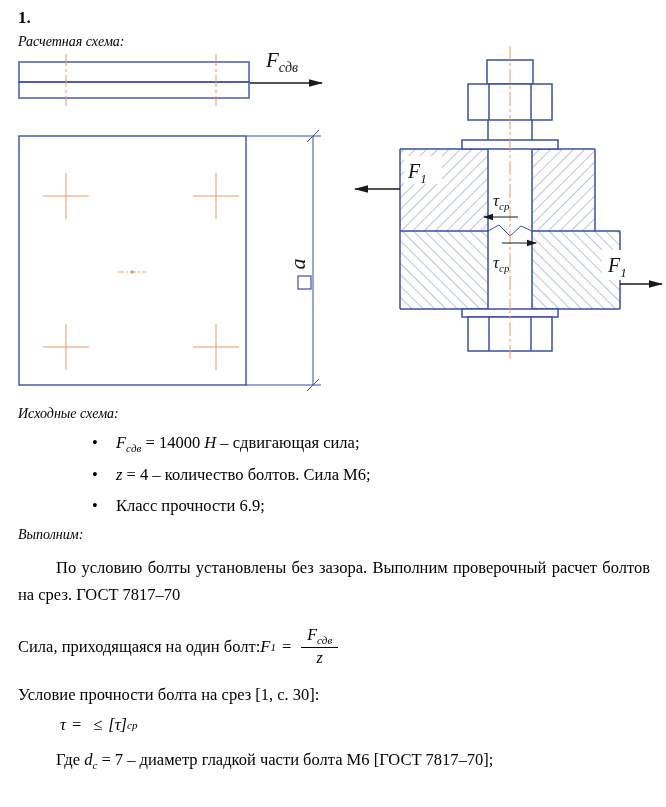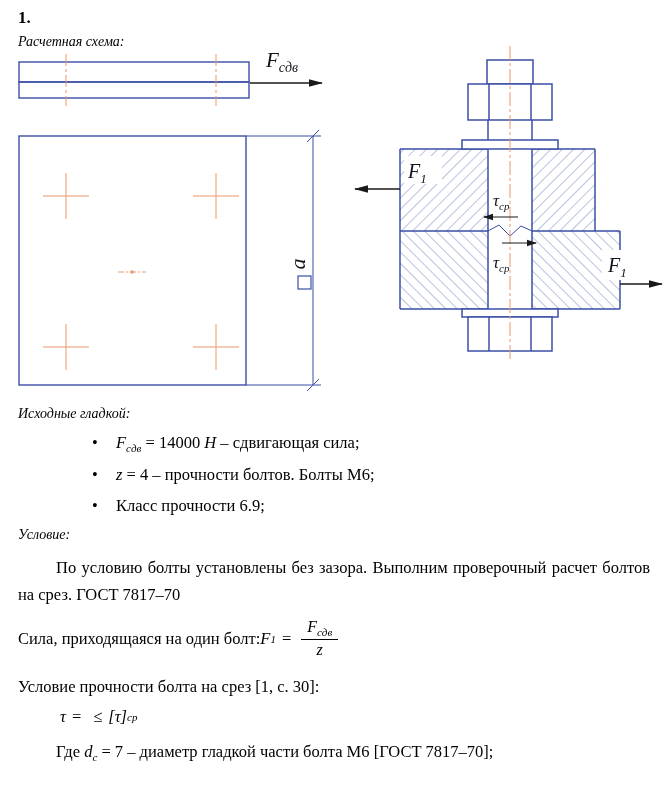--- a/index.html
+++ b/index.html
@@ -12,21 +12,21 @@
   .svg-right{position:absolute;left:332px;top:-6px;}
   .dlabel{font-family:"Liberation Serif",serif;font-style:italic;fill:#13131c;}
   .given-list{list-style:none;margin:0 0 0;padding:0 0 0 98px;font-size:16.5px;}
   .given-list li{margin:11px 0;position:relative;}
   .given-list li::before{content:"\2022";position:absolute;left:-24px;}
   .mi{font-style:italic;}
   sub{font-size:11px;}
   sup{font-size:11px;}
   .para{font-size:16.5px;line-height:1.62;text-align:justify;text-indent:38px;margin:12px 0 0;}
   .line{font-size:16.5px;margin:14px 0 1px;}
-  .math-line{font-size:16.5px;margin:6px 0 0;display:flex;align-items:center;flex-wrap:nowrap;}
+  .math-line{font-size:16.5px;margin:14px 0 0;display:flex;align-items:center;flex-wrap:nowrap;}
   .eq{margin:0 6px;}
   .frac{display:inline-flex;flex-direction:column;align-items:center;vertical-align:middle;margin:2px 4px;font-size:16px;line-height:1.3;}
   .frac .num{border-bottom:1.2px solid #000;padding:0 6px;}
   .frac .den{padding:0 6px;}
   .formula-display{margin:10px 0 0 42px;display:flex;align-items:center;font-size:16.5px;}
   .where{text-align:left;margin-top:12px;}
 </style>
 </head>
 <body>
 
@@ -151,29 +151,29 @@
 
       <text class="dlabel" x="143" y="162" font-size="17">
         <tspan>τ</tspan><tspan dy="4" font-size="11">ср</tspan>
       </text>
       <text class="dlabel" x="143" y="224" font-size="17">
         <tspan>τ</tspan><tspan dy="4" font-size="11">ср</tspan>
       </text>
     </svg>
   </div>
 
-  <div class="italic-label">Исходные гладкой:</div>
+  <div class="italic-label">Исходные схема:</div>
 
   <ul class="given-list">
     <li><span class="mi">F</span><sub class="mi">сдв</sub><span> = 14000 </span><span class="mi">Н</span><span> – сдвигающая сила;</span></li>
-    <li><span class="mi">z</span><span> = 4</span><span> – прочности болтов. Болты М6;</span></li>
+    <li><span class="mi">z</span><span> = 4</span><span> – количество болтов. Сила М6;</span></li>
     <li><span>Класс прочности 6.9;</span></li>
   </ul>
 
-  <div class="italic-label">Условие:</div>
+  <div class="italic-label">Выполним:</div>
 
   <p class="para">По условию болты установлены без зазора. Выполним проверочный расчет болтов на срез. ГОСТ 7817–70</p>
 
   <div class="math-line">
     <span>Сила, приходящаяся на один болт: </span>
     <span class="mi">F</span>
       <sub class="mi">1</sub>
     <span class="eq">=</span>
     <span class="frac">
       <span class="num"><span class="mi">F</span><sub class="mi">сдв</sub></span>

